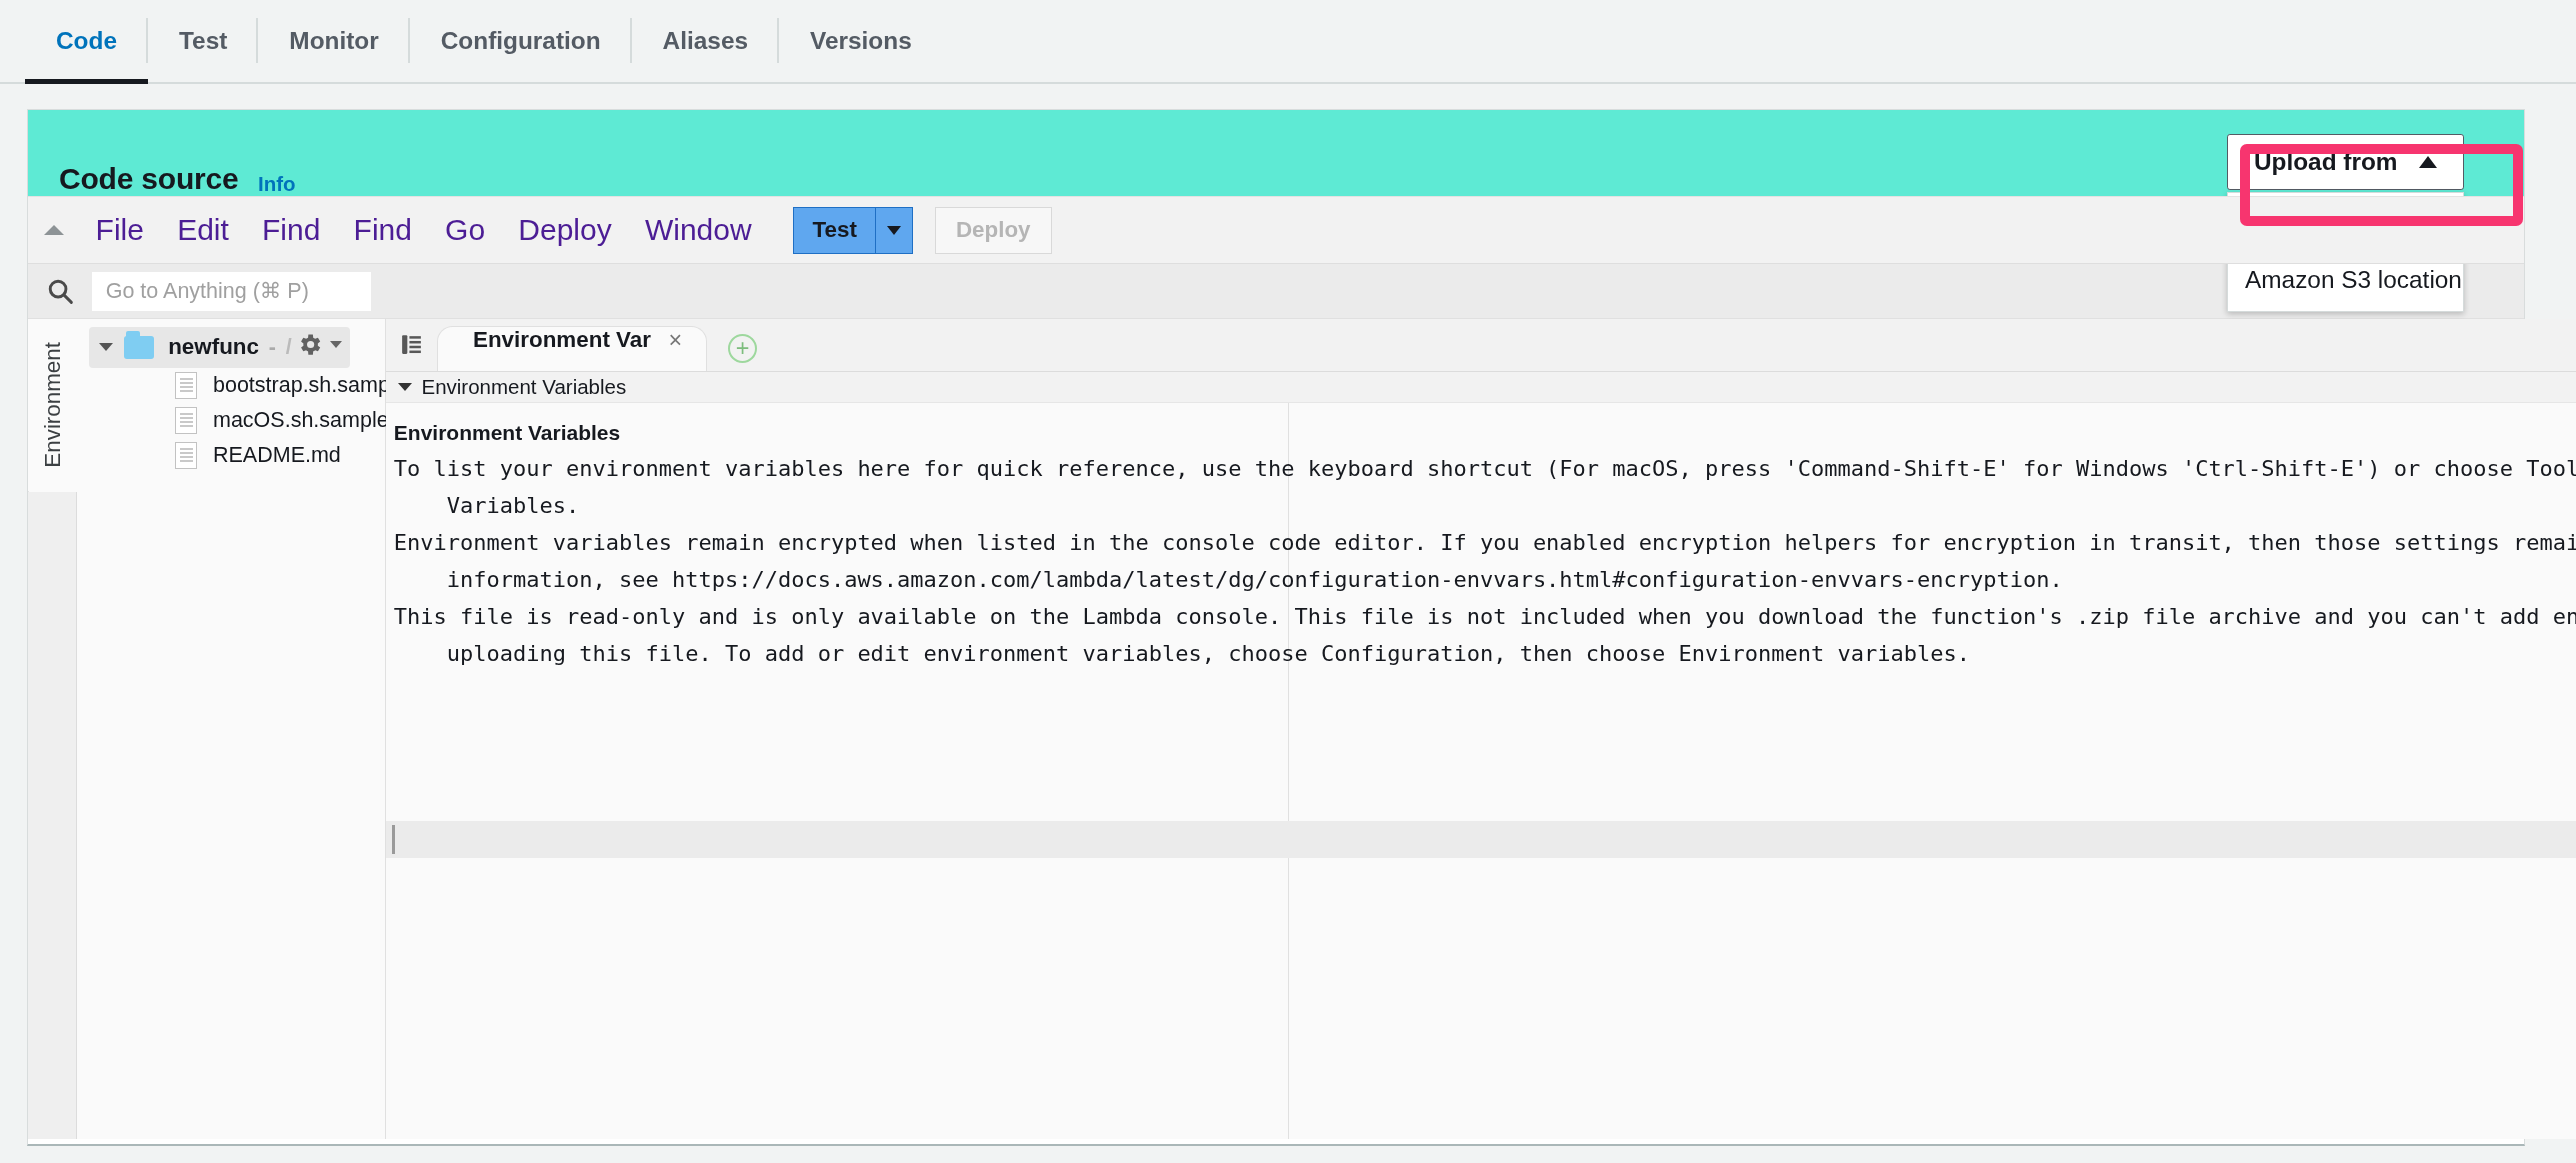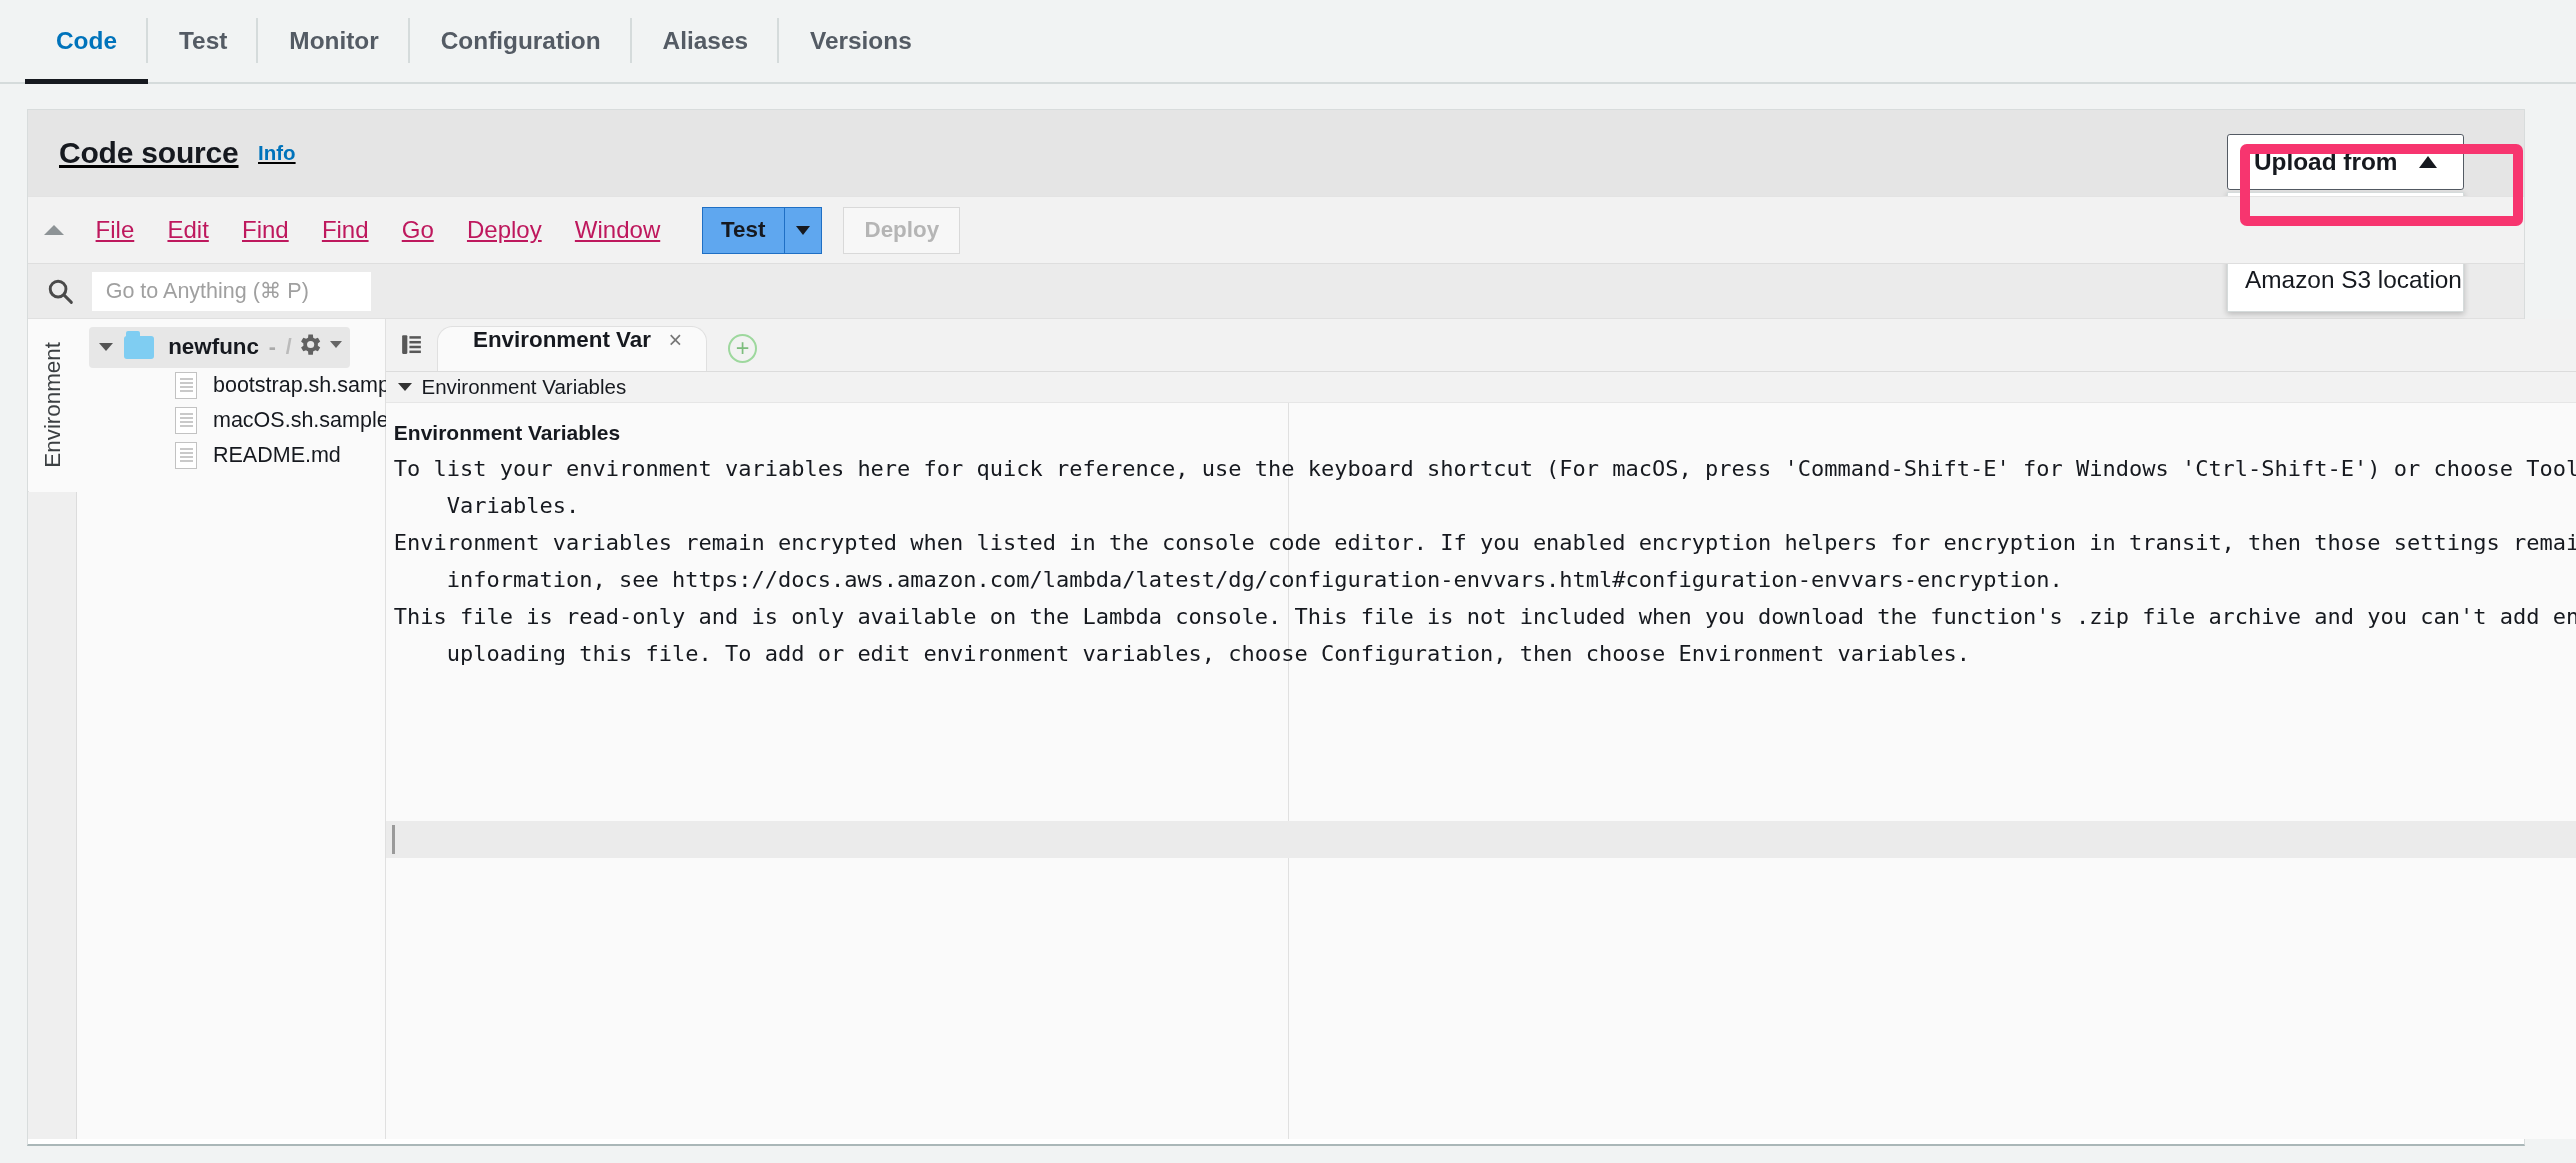--- a/index.html
+++ b/index.html
@@ -38,22 +38,22 @@
   #card {
     position: absolute; left: 27px; top: 109px;
     width: 2498px; height: 1037px;
     background: #ffffff;
     border: 1px solid #d8dcdc;
     border-bottom: 2.9px solid #aab7b8;
     overflow: visible;
   }
   #cardhead {
     height: 86px; position: relative;
-    background: #e5e5e5;
-    display: flex; align-items: center; padding-left: 31px; text-decoration: underline;
+    background: #5eead4;
+    display: flex; align-items: flex-end; padding-left: 31px;
   }
   #cardtitle { font-size: 30px; font-weight: bold; color: #16191f; letter-spacing: -0.2px; }
   #cardinfo { font-size: 20.5px; font-weight: bold; color: #0073bb; margin-left: 19.5px; cursor: pointer; }
 
   
   #uploadwrap { position: absolute; right: 60px; top: 24.4px; width: 237px; }
   #uploadbtn {
     height: 56px; border: 1px solid #545b64; border-radius: 2.9px;
     background: #fff; color: #16191f;
     display: flex; align-items: center; justify-content: center; gap: 21.5px;
@@ -80,22 +80,22 @@
 
   
   #etoolbar {
     position: relative;
     height: 68px; background: #f2f2f2; border-top: 1px solid #e3e3e3; border-bottom: 1px solid #dedede;
     display: flex; align-items: center;
   }
   #collapsebtn { width: 51px; display: flex; align-items: center; justify-content: center; cursor: pointer; }
   .caret-up-sm { width: 0; height: 0; border-left: 10.7px solid transparent; border-right: 10.7px solid transparent; border-bottom: 10.7px solid #8d9396; }
   .menuitem {
-    font-size: 24px; color: #be185d; padding: 0 16.6px; height: 68px;
-    display: flex; align-items: center; cursor: pointer; text-decoration: underline;
+    font-size: 30px; color: #4c1d95; padding: 0 16.6px; height: 68px;
+    display: flex; align-items: center; cursor: pointer;
   }
   #testgroup { display: flex; margin-left: 25px; height: 47px; }
   #testbtn {
     background: #5fa7ef; border: 1px solid #1f6fc4; color: #16191f;
     font-size: 22.4px; font-weight: bold;
     width: 83px; display: flex; align-items: center; justify-content: center; cursor: pointer;
   }
   #testarrow {
     background: #5fa7ef; border: 1px solid #1f6fc4; border-left: none;
     width: 37px; display: flex; align-items: center; justify-content: center; cursor: pointer;

